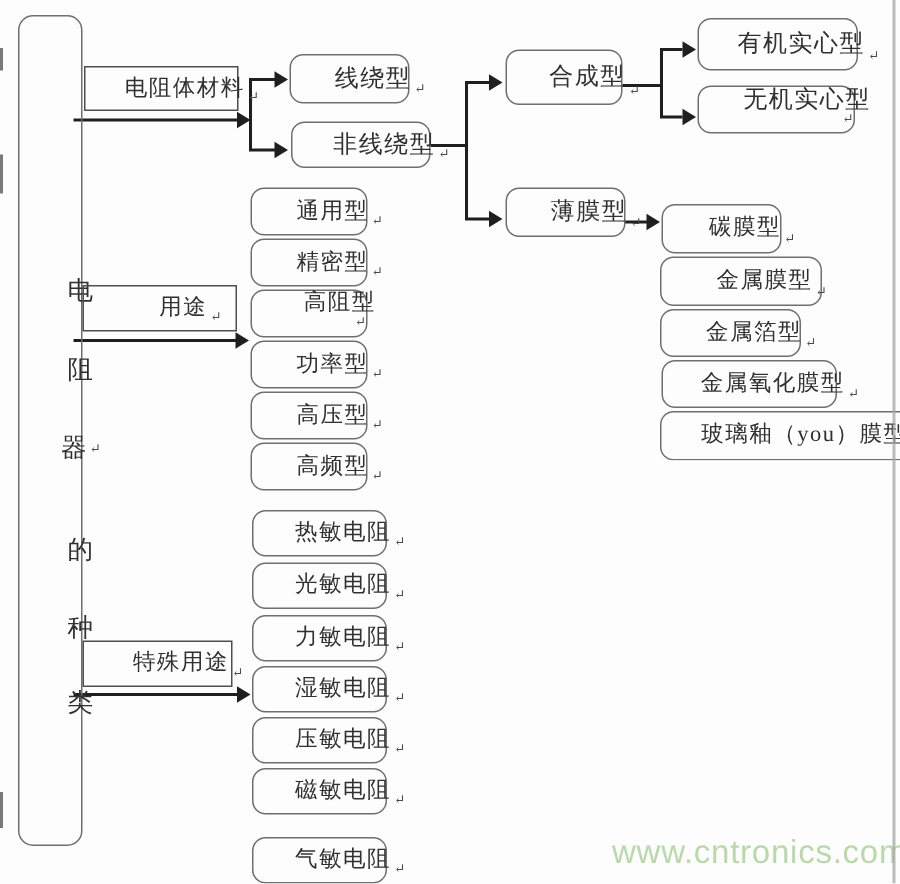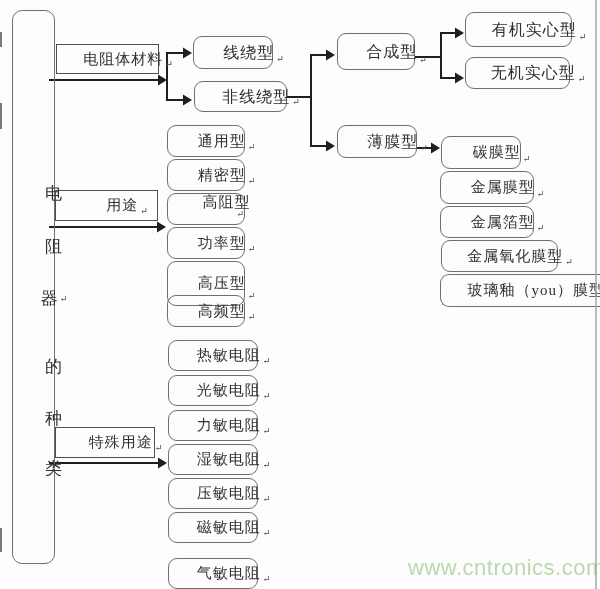--- a/index.html
+++ b/index.html
@@ -100,34 +100,34 @@
       <span class="rm">↵</span>
   </div>
   <div class="box" style="left:337px;top:33px;width:78px;height:37px;">
     <span>合成型</span>
       <span class="rm">↵</span>
   </div>
   <div class="box" style="left:465px;top:12px;width:107px;height:35px;">
     <span>有机实心型</span>
       <span class="rm">↵</span>
   </div>
-  <div class="box" style="left:465px;top:57px;width:105px;height:32px;">
+  <div class="box" style="left:465px;top:57px;width:105px;height:32px;flex-direction:column;">
     <span>无机实心型</span>
       <span class="rm">↵</span>
   </div>
   <div class="box" style="left:337px;top:125px;width:80px;height:33px;">
     <span>薄膜型</span>
       <span class="rm">↵</span>
   </div>
 
   <div class="box small" style="left:441px;top:136px;width:80px;height:33px;">
     <span>碳膜型</span>
       <span class="rm">↵</span>
   </div>
-  <div class="box small" style="left:440px;top:171px;width:94px;height:33px;">
+  <div class="box small" style="left:440px;top:171px;width:108px;height:33px;">
     <span>金属膜型</span>
       <span class="rm">↵</span>
   </div>
   <div class="box small" style="left:440px;top:206px;width:94px;height:32px;">
     <span>金属箔型</span>
       <span class="rm">↵</span>
   </div>
   <div class="box small" style="left:441px;top:240px;width:117px;height:32px;">
     <span>金属氧化膜型</span>
       <span class="rm">↵</span>
@@ -150,21 +150,21 @@
       <span class="rm">↵</span>
   </div>
   <div class="box small" style="left:167px;top:193px;width:78px;height:32px;flex-direction:column;">
     <span>高阻型</span>
       <span class="rm">↵</span>
   </div>
   <div class="box small" style="left:167px;top:227px;width:78px;height:32px;">
     <span>功率型</span>
       <span class="rm">↵</span>
   </div>
-  <div class="box small" style="left:167px;top:261px;width:78px;height:45px;">
+  <div class="box small" style="left:167px;top:261px;width:78px;height:32px;">
     <span>高压型</span>
       <span class="rm">↵</span>
   </div>
   <div class="box small" style="left:167px;top:295px;width:78px;height:32px;">
     <span>高频型</span>
       <span class="rm">↵</span>
   </div>
 
   <div class="box sharp small" style="left:55px;top:427px;width:100px;height:31px;">
     <span>特殊用途</span>

